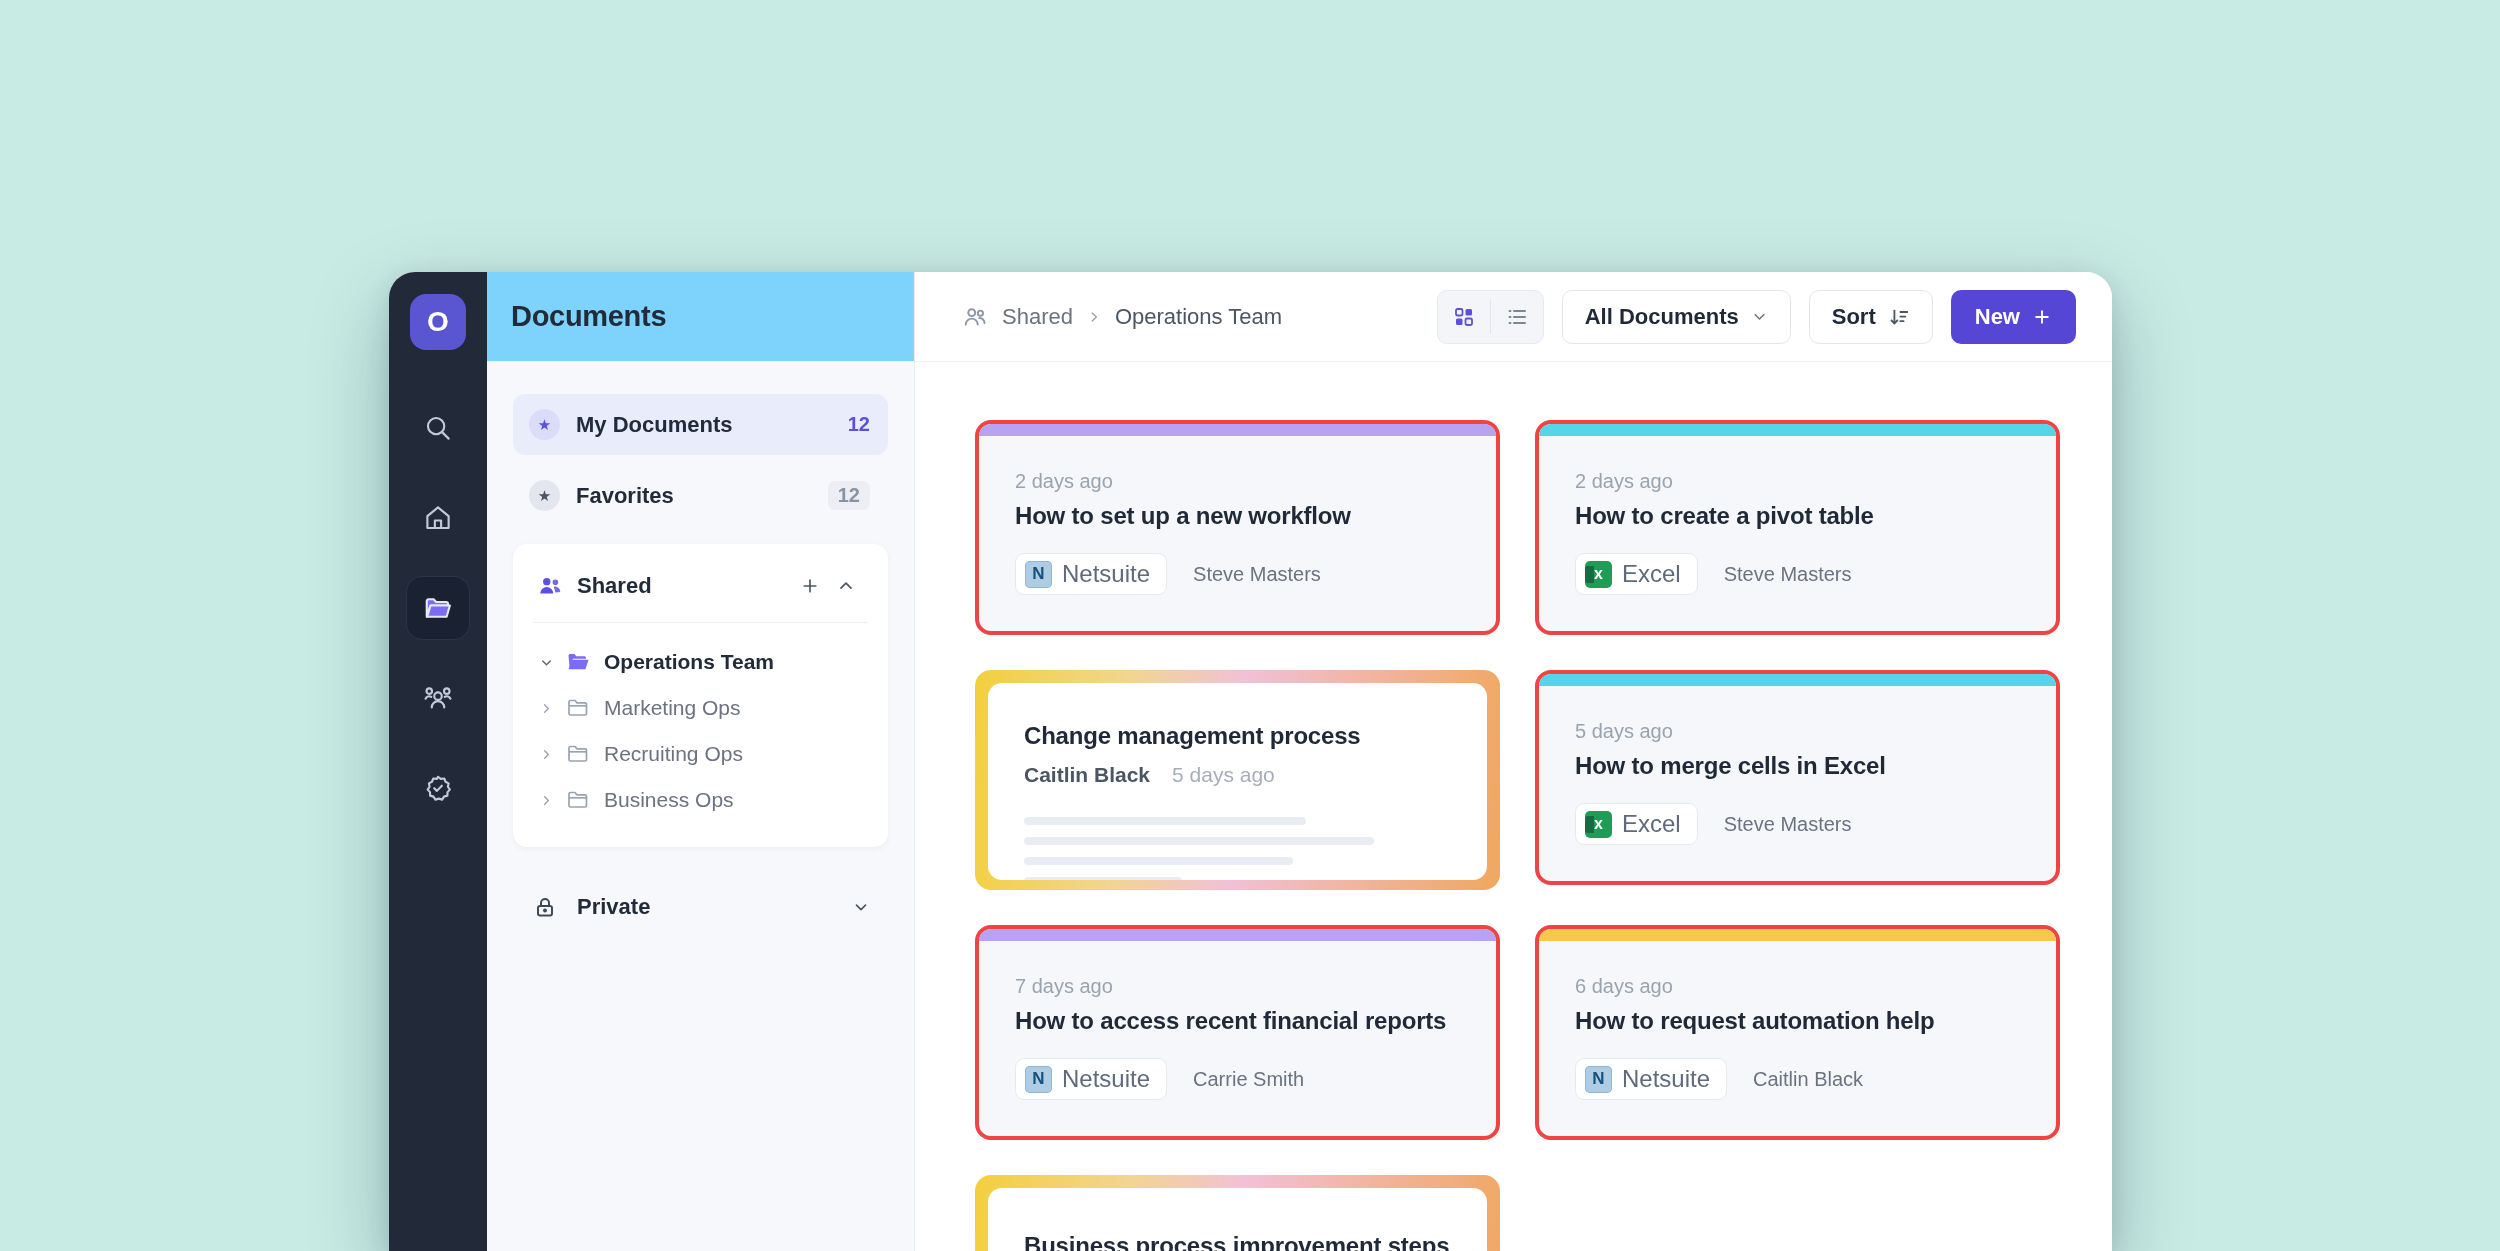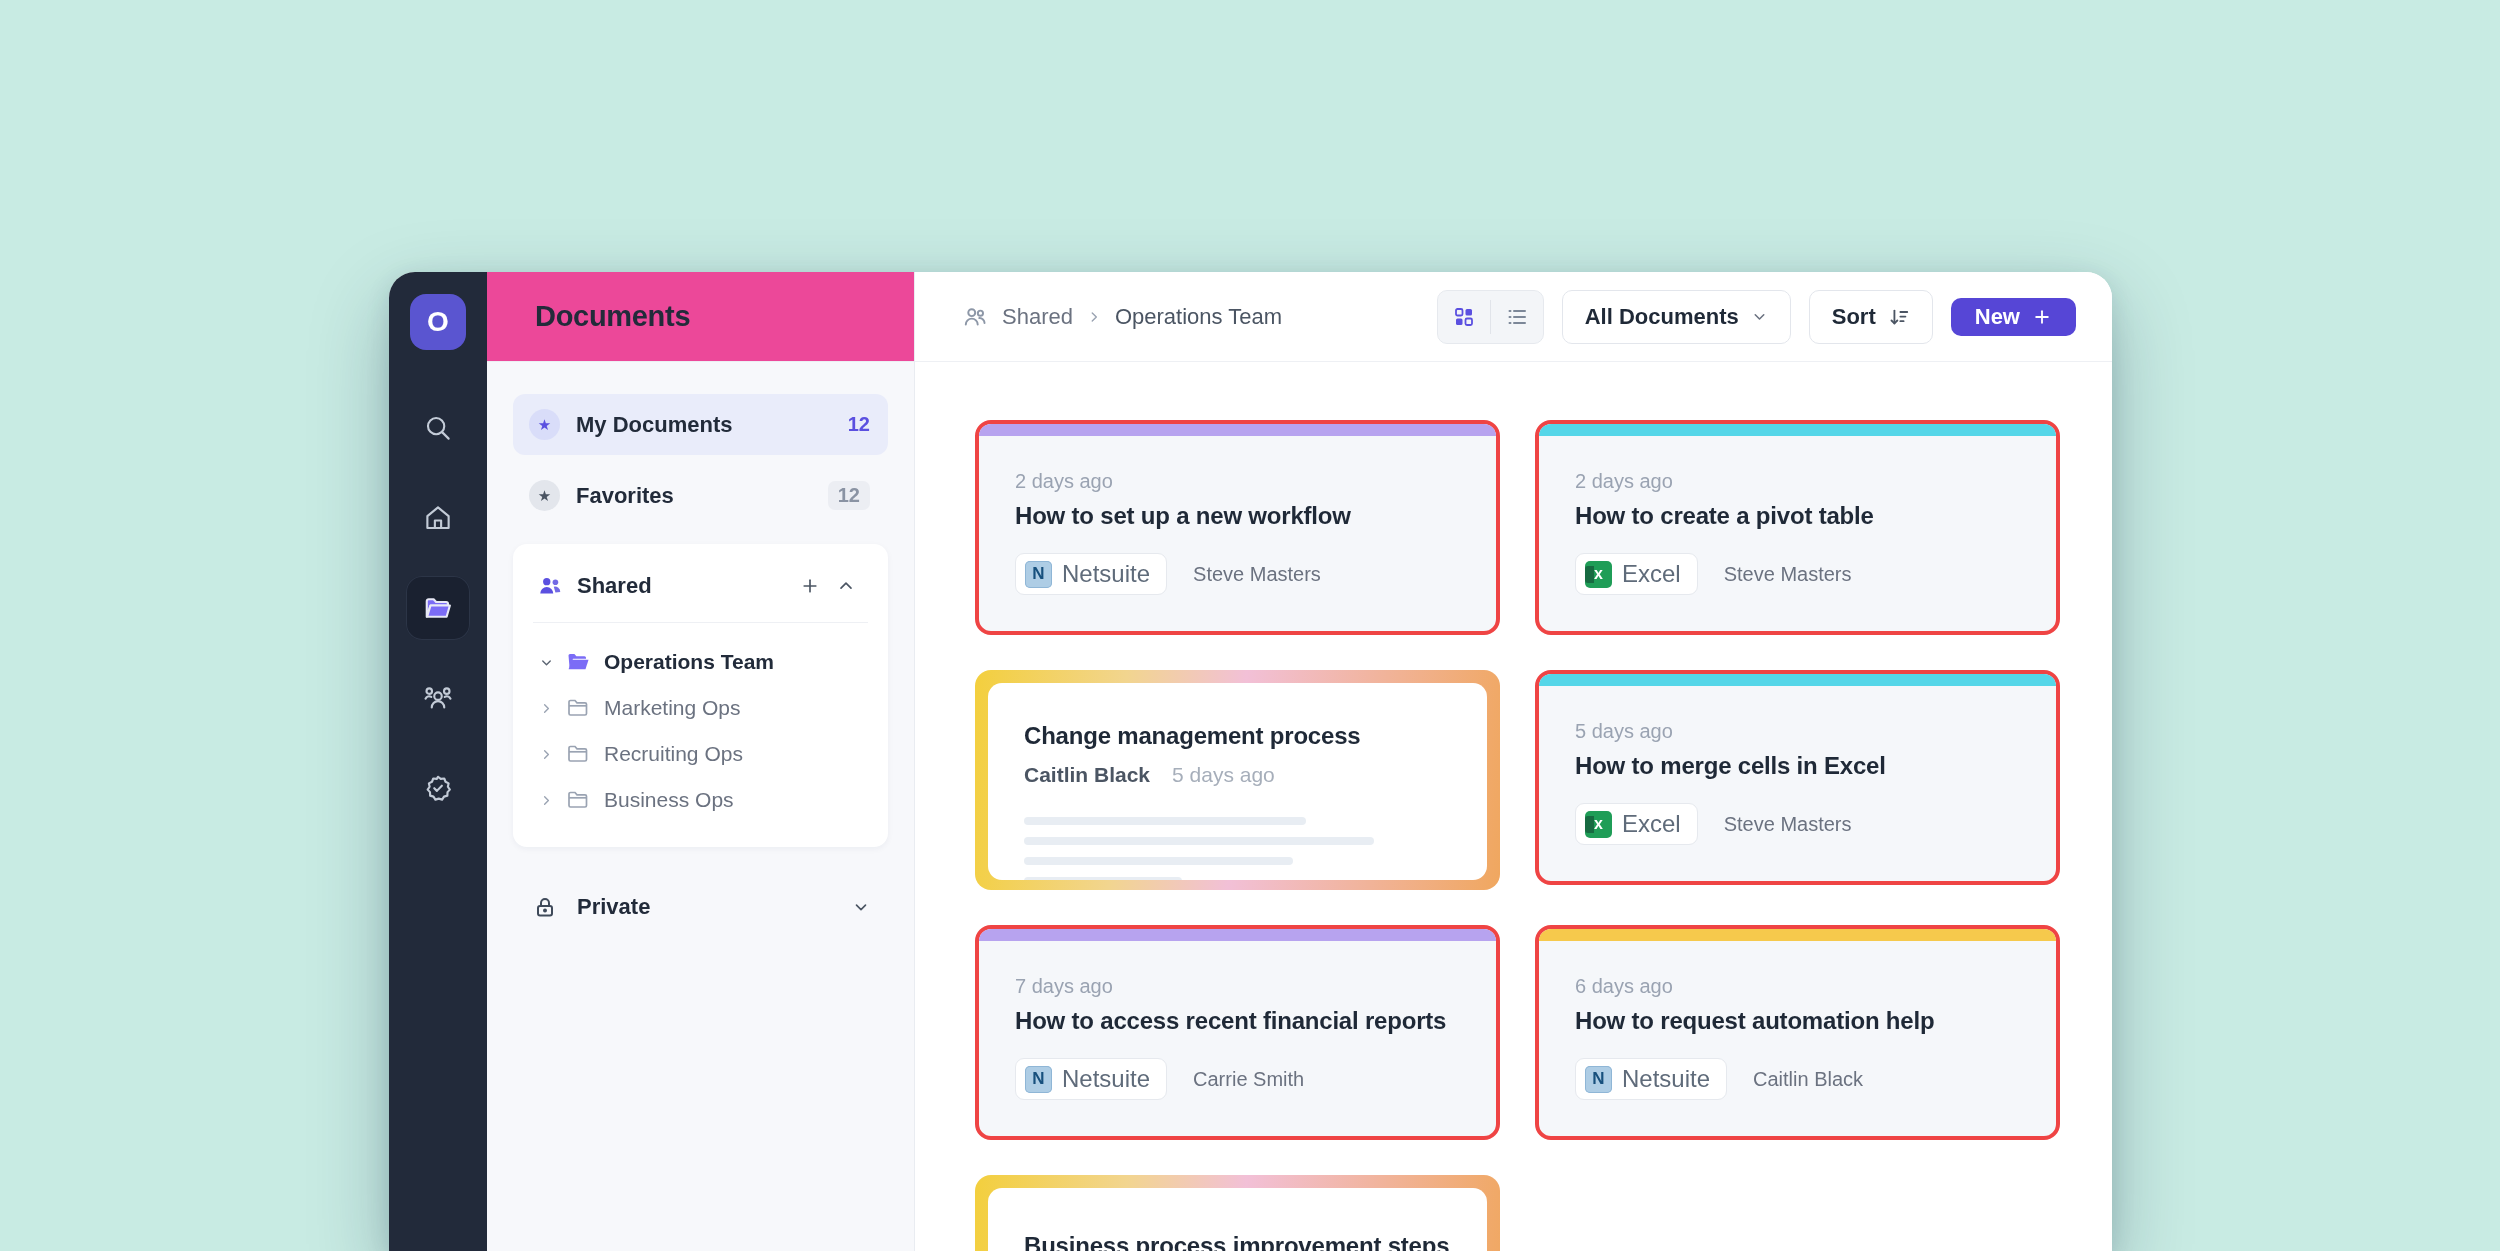--- a/index.html
+++ b/index.html
@@ -34,22 +34,22 @@
   .rail-btn svg { width:30px; height:30px; stroke:#c3cbd7; stroke-width:1.7; fill:none;
     stroke-linecap:round; stroke-linejoin:round; }
   .rail-btn.active { background:#1a2130; box-shadow:inset 0 0 0 1px #2c3547; }
   .rail-btn.active svg { stroke:#e8e9f6; fill:#7b6cf6; }
   
   .sidebar {
     width:428px; flex:0 0 428px; background:#f7f8fb;
     border-right:1px solid #e9ecf1; display:flex; flex-direction:column;
   }
   .sidebar-header {
-    height:90px; background:#ec4899; border-bottom:1px solid #edeff3;
-    display:flex; align-items:center; padding-left:48px;
+    height:90px; background:#7dd3fc; border-bottom:1px solid #edeff3;
+    display:flex; align-items:center; padding-left:24px;
   }
   .sidebar-header h1 { font-size:29px; font-weight:700; letter-spacing:-.3px; color:#222b3a; }
   .side-nav { padding:32px 26px 0 26px; }
   .side-item {
     height:61px; border-radius:12px; display:flex; align-items:center;
     padding:0 18px 0 16px; margin-bottom:10px; cursor:pointer;
   }
   .side-item.selected { background:#e9ecfa; }
   .side-ico {
     width:31px; height:31px; border-radius:50%; margin-right:16px;
@@ -102,21 +102,21 @@
   .seg-cell { width:52px; height:100%; display:flex; align-items:center; justify-content:center; cursor:pointer; }
   .seg-div { width:1px; height:34px; background:#e1e4ea; }
   .btn {
     height:54px; background:#fff; border:1px solid #e3e6ec; border-radius:10px;
     display:flex; align-items:center; justify-content:center; gap:12px;
     padding:0 22px; cursor:pointer;text-align:center;
   }
   .btn-label { font-size:22px; font-weight:600; color:#1f2937; }
   .btn svg.chev { width:17px; height:17px; stroke:#6b7280; stroke-width:2.2; fill:none; stroke-linecap:round; stroke-linejoin:round; }
   .btn-new {
-    height:38px; background:#5646d6; border-radius:10px; border:none;
+    height:54px; background:#5646d6; border-radius:10px; border:none;
     display:flex; align-items:center; gap:12px; padding:0 24px; cursor:pointer;
   }
   .btn-new .btn-label { color:#fff; }
   .btn-new svg { width:20px; height:20px; stroke:#fff; stroke-width:2.2; fill:none; stroke-linecap:round; }
   
   .content { padding:58px 50px 0 60px; display:grid; grid-template-columns:525px 525px; gap:35px; }
   .card {
     width:525px; height:215px; background:#f5f7fa; border:4px solid #ef4444;
     border-radius:16px; overflow:hidden; cursor:pointer;
   }

